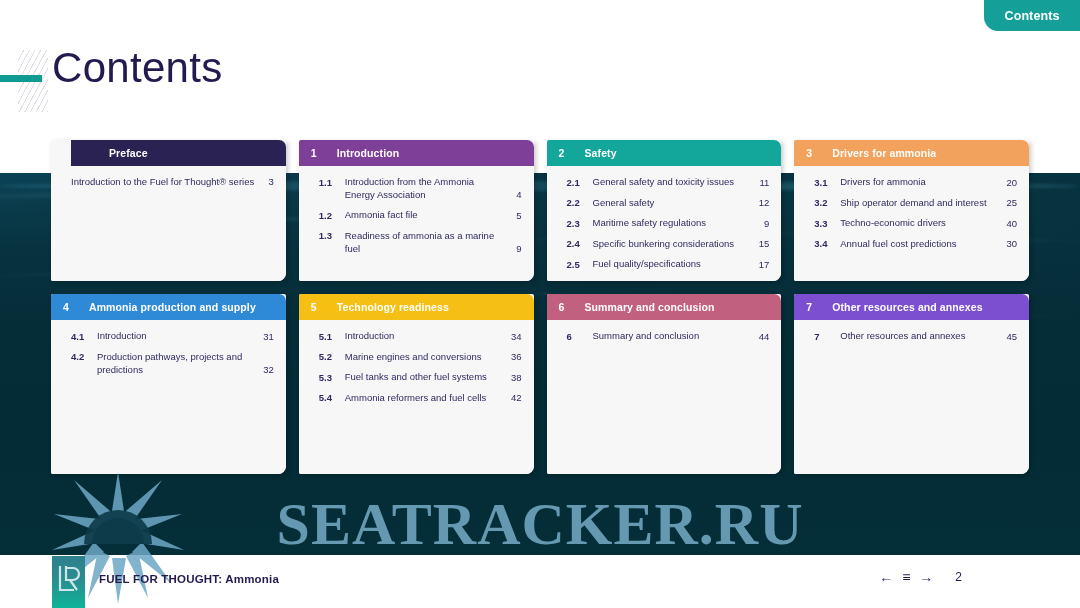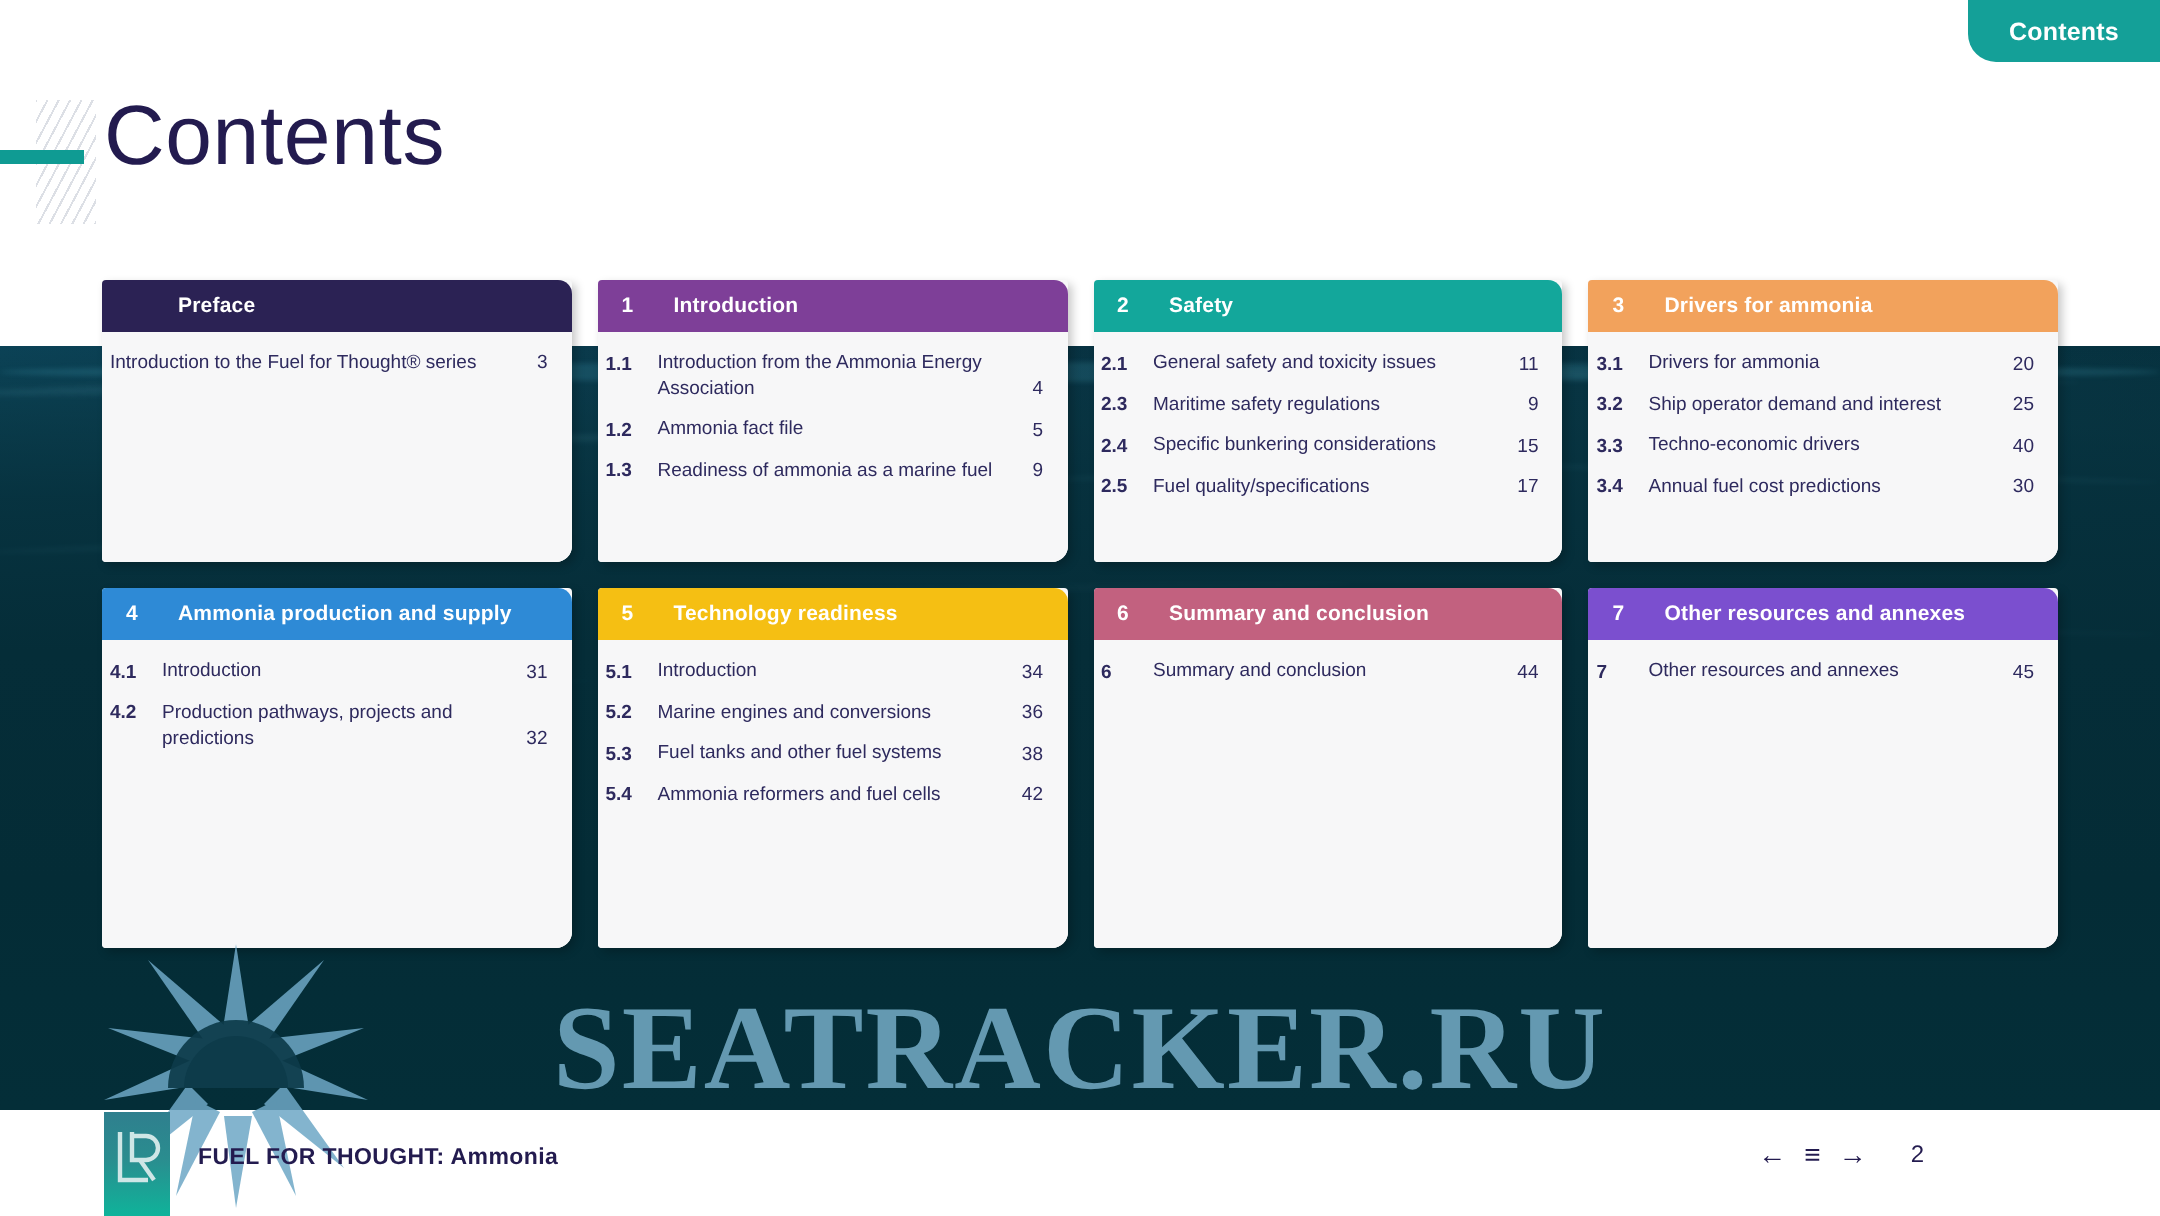--- a/index.html
+++ b/index.html
@@ -155,21 +155,21 @@
     flex: 0 0 26px;
   }
   .card-head .htitle {
     color: #ffffff;
     font-size: 10.5px;
     font-weight: bold;
     letter-spacing: .1px;
   }
 
   .card-body {
-    padding: 9px 12px 8px 4px;
+    padding: 9px 12px 8px 20px;
     flex: 1 1 auto;
     background: #f7f7f8;
   }
   .toc-item {
     display: flex;
     align-items: flex-start;
     margin-bottom: 7px;
     line-height: 13px;
   }
   .toc-item .no {
@@ -292,21 +292,21 @@
 
 <div id="title-wrap">
   <div id="title-hatch"></div>
   <div id="title-rule"></div>
   <h1 id="page-title">Contents</h1>
 </div>
 
 <div id="cards">
   <div class="card-row row1">
       <div class="card h1">
-        <div class="card-head" style="background: rgb(43, 34, 84);">
+        <div class="card-head" style="background: rgb(43, 34, 84); margin-left: 20px;">
           <span class="num"></span>
           <span class="htitle">Preface</span>
         </div>
         <div class="card-body">
           <div class="toc-item noprefix">
             <span class="no"></span>
             <span class="txt">Introduction to the Fuel for Thought® series</span>
             <span class="pg">3</span>
           </div>
         </div>
@@ -337,20 +337,25 @@
       <div class="card h1">
         <div class="card-head" style="background: rgb(19, 167, 155);">
           <span class="num">2</span>
           <span class="htitle">Safety</span>
         </div>
         <div class="card-body">
           <div class="toc-item">
             <span class="no">2.1</span>
             <span class="txt">General safety and toxicity issues</span>
             <span class="pg">11</span>
+          </div>
+          <div class="toc-item">
+            <span class="no">2.2</span>
+            <span class="txt">General safety</span>
+            <span class="pg">12</span>
           </div>
           <div class="toc-item">
             <span class="no">2.3</span>
             <span class="txt">Maritime safety regulations</span>
             <span class="pg">9</span>
           </div>
           <div class="toc-item">
             <span class="no">2.4</span>
             <span class="txt">Specific bunkering considerations</span>
             <span class="pg">15</span>

